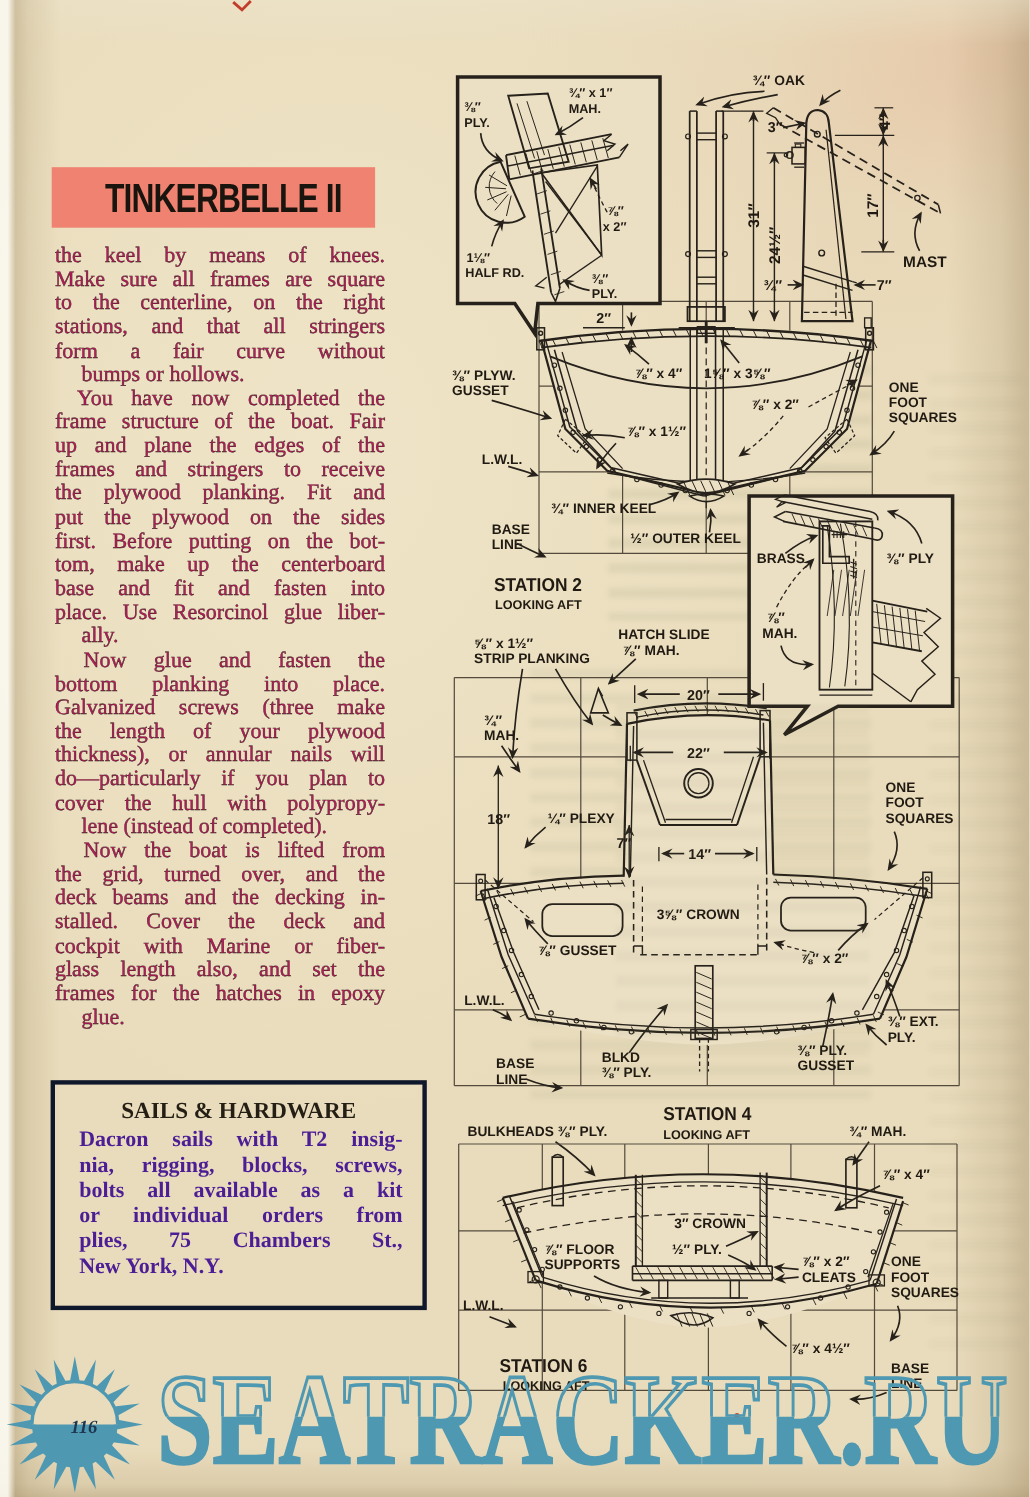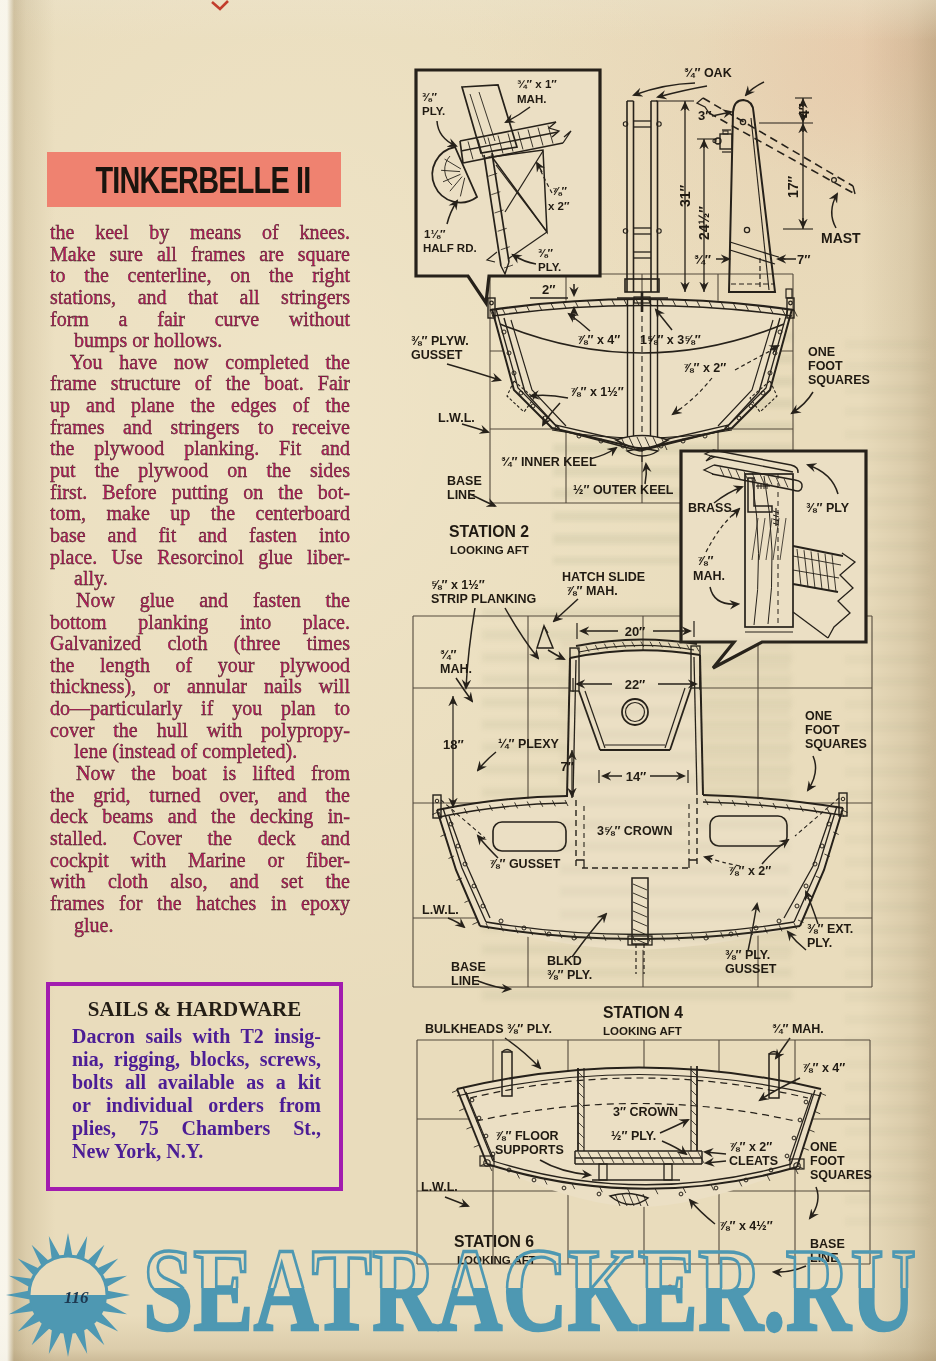--- a/index.html
+++ b/index.html
@@ -16,22 +16,22 @@
 radial-gradient(ellipse 300px 220px at 97% 4%, rgba(225,170,140,0.33), rgba(225,170,140,0) 70%),radial-gradient(ellipse 500px 400px at 85% 8%, rgba(228,190,160,0.22), rgba(228,190,160,0) 70%),
 #e9dcbc;}
 .banner{position:absolute;left:47px;top:152px;width:294px;height:55px;background:#ef8270;}
 .banner span{position:absolute;left:18px;right:0;top:8px;text-align:center;display:block;
 font-family:"Liberation Sans",sans-serif;font-weight:bold;font-size:37px;color:#19140e;
 transform:scaleX(0.78);letter-spacing:-1px;white-space:nowrap;}
 #col{position:absolute;left:50px;top:222px;width:300px;
 font-family:"Liberation Serif",serif;font-size:20px;color:#be185d;-webkit-text-stroke:0.35px #2a231a;}
 #col .ln{height:21.65px;line-height:21.65px;text-align:justify;text-align-last:justify;white-space:nowrap;}
 #col .lnl{height:21.65px;line-height:21.65px;text-align:left;margin-left:24px;}
-#sails{position:absolute;left:46px;top:982px;width:297px;height:209px;box-sizing:border-box;
-border:4px solid #a21caf;}
+#sails{position:absolute;left:46px;top:982px;width:342px;height:209px;box-sizing:border-box;
+border:4px solid #0f172a;}
 #sails h3{margin:11px 10px 0 10px;text-align:center;font-family:"Liberation Serif",serif;
 font-weight:bold;font-size:21px;color:#241e15;letter-spacing:0px;}
 #sails .bd{margin:3px 18px 0 22px;font-family:"Liberation Serif",serif;font-weight:bold;
 font-size:20px;color:#4c1d95;}
 #sails .bd .ln{height:23px;line-height:23px;text-align:justify;text-align-last:justify;white-space:nowrap;}
 #sails .bd .lnl{height:23px;line-height:23px;}
 #draw text{font-family:"Liberation Sans",sans-serif;font-weight:bold;fill:#201a12;}
 </style>
 </head>
 <body>
@@ -55,32 +55,32 @@
 <div class="ln">frames and stringers to receive</div>
 <div class="ln">the plywood planking. Fit and</div>
 <div class="ln">put the plywood on the sides</div>
 <div class="ln">first. Before putting on the bot-</div>
 <div class="ln">tom, make up the centerboard</div>
 <div class="ln">base and fit and fasten into</div>
 <div class="ln">place. Use Resorcinol glue liber-</div>
 <div class="lnl">ally.</div>
 <div class="ln"><span style="padding-left:26px"></span>Now glue and fasten the</div>
 <div class="ln">bottom planking into place.</div>
-<div class="ln">Galvanized cloth (three times</div>
+<div class="ln">Galvanized screws (three make</div>
 <div class="ln">the length of your plywood</div>
 <div class="ln">thickness), or annular nails will</div>
 <div class="ln">do—particularly if you plan to</div>
 <div class="ln">cover the hull with polypropy-</div>
 <div class="lnl">lene (instead of completed).</div>
 <div class="ln"><span style="padding-left:26px"></span>Now the boat is lifted from</div>
 <div class="ln">the grid, turned over, and the</div>
 <div class="ln">deck beams and the decking in-</div>
 <div class="ln">stalled. Cover the deck and</div>
 <div class="ln">cockpit with Marine or fiber-</div>
-<div class="ln">with cloth also, and set the</div>
+<div class="ln">glass length also, and set the</div>
 <div class="ln">frames for the hatches in epoxy</div>
 <div class="lnl">glue.</div>
 </div>
 
 <div id="sails">
 <h3>SAILS &amp; HARDWARE</h3>
 <div class="bd">
 <div class="ln">Dacron sails with T2 insig-</div>
 <div class="ln">nia, rigging, blocks, screws,</div>
 <div class="ln">bolts all available as a kit</div>

